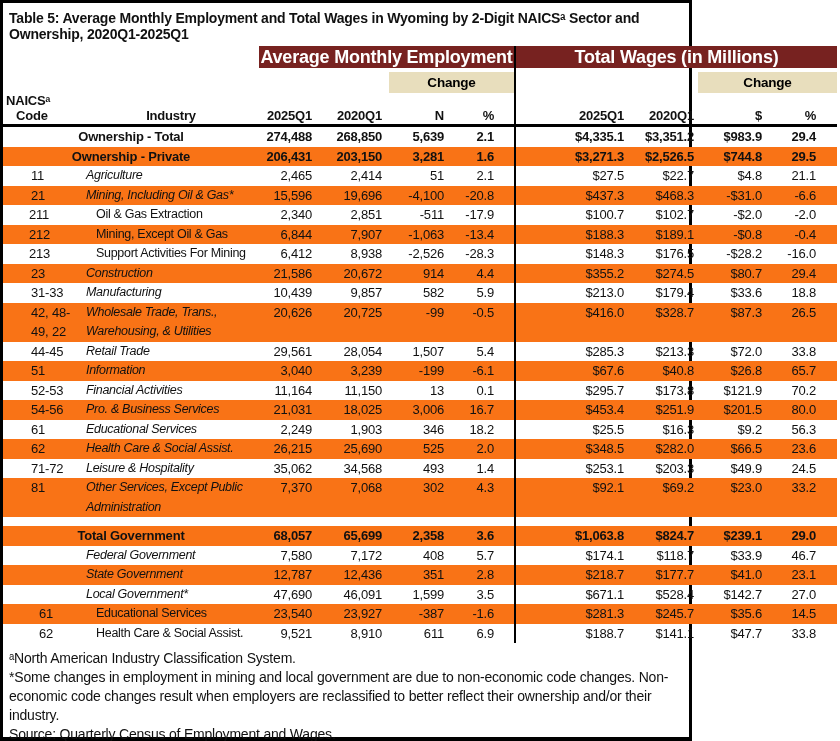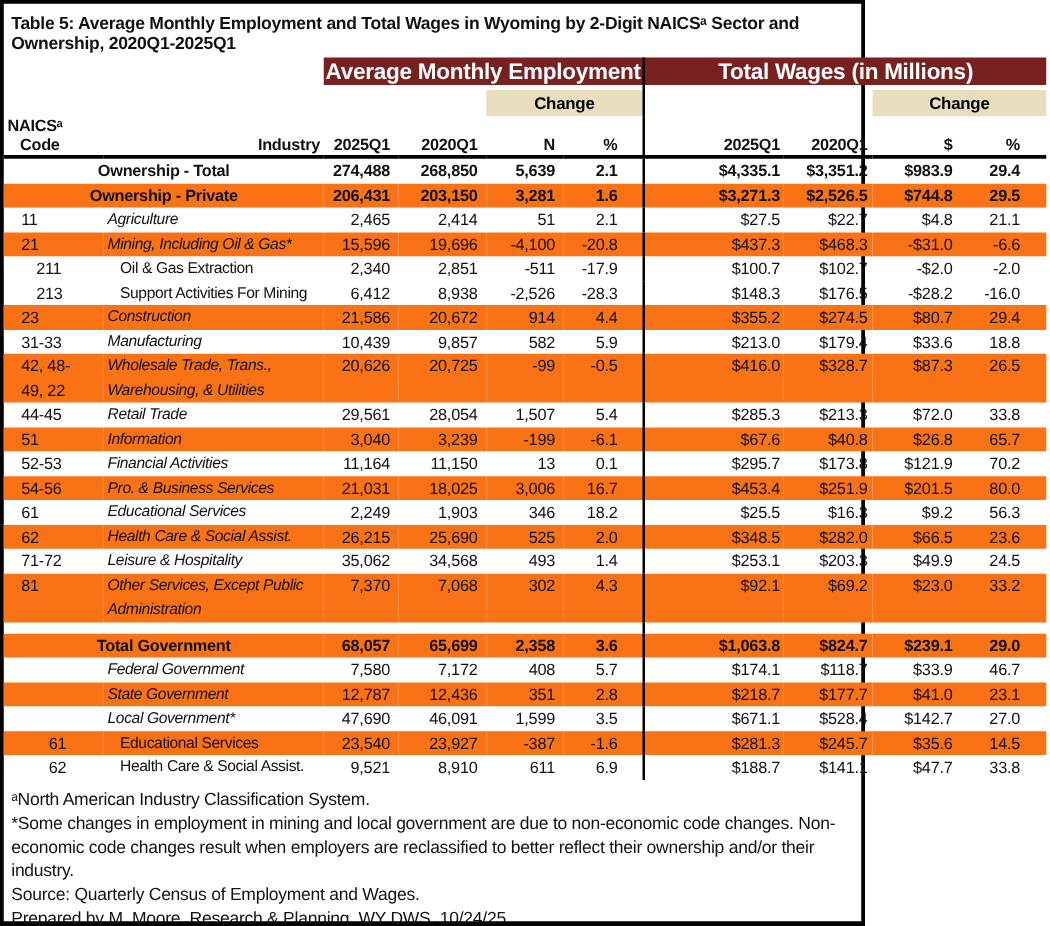--- a/index.html
+++ b/index.html
@@ -15,32 +15,32 @@
           font-size:18px;line-height:22px;height:22px;padding:0;}
   .gaprow td{height:4px;line-height:4px;padding:0;font-size:1px;}
   .tan{background:#E8DEBD;color:#000;font-weight:bold;text-align:center;
        font-size:13.5px;line-height:21px;height:21px;padding:0;margin-left:43px;}
   .changerow td{height:21px;line-height:21px;padding:0;}
   
   .colhead td{font-weight:bold;vertical-align:bottom;border-bottom:3px solid #000;
               height:30px;line-height:15px;padding-bottom:1px;}
   .codehead div{text-align:left;}
   .codehead .l2{padding-left:10px;}
-  .indhead{text-align:right;}
+  .indhead{text-align:center;}
   
   .dvl{border-right:2px solid #000;}
   
   .stripe{background:#f97316;}
   .num{text-align:right;white-space:nowrap;}
   .c2{padding-right:7px;} .c3{padding-right:7px;} .c4{padding-right:7px;}
   .c5{padding-right:20px;} .c6{padding-right:3px;} .c7{padding-right:4px;}
   .c8{padding-right:2px;} .c9{padding-right:21px;}
   td.code{white-space:pre-line;}
   td.ind{font-size:12.5px;letter-spacing:-0.3px;}
-  tr.l1 td.code{padding-left:14px;}
+  tr.l1 td.code{padding-left:28px;}
   tr.l2 td.code{padding-left:26px;}
   tr.gov2 td.code{padding-left:36px;}
   tr.l1 td.ind, tr.gov1 td.ind{padding-left:3px;font-style:italic;}
   tr.l2 td.ind, tr.gov2 td.ind{padding-left:13px;}
   tr.total td{font-weight:bold;}
   td.lab-center{text-align:center;font-weight:bold;}
   td.sp{height:9px;line-height:9px;padding:0;font-size:1px;}
   
   .notes{padding:6px 6px 0 6px;font-size:14px;line-height:19px;letter-spacing:-0.2px;}
   .notes div{margin:0;}
@@ -149,20 +149,32 @@
           <td class="ind">Oil &amp; Gas Extraction</td>
           <td class="num c2">2,340</td>
           <td class="num c3">2,851</td>
           <td class="num c4">-511</td>
           <td class="num c5 dvl">-17.9</td>
           <td class="num c6">$100.7</td>
           <td class="num c7">$102.7</td>
           <td class="num c8">-$2.0</td>
           <td class="num c9">-2.0</td>
         </tr>
+        <tr class="l2 stripe">
+          <td class="code">212</td>
+          <td class="ind">Mining, Except Oil &amp; Gas</td>
+          <td class="num c2">6,844</td>
+          <td class="num c3">7,907</td>
+          <td class="num c4">-1,063</td>
+          <td class="num c5 dvl">-13.4</td>
+          <td class="num c6">$188.3</td>
+          <td class="num c7">$189.1</td>
+          <td class="num c8">-$0.8</td>
+          <td class="num c9">-0.4</td>
+        </tr>
         <tr class="l2">
           <td class="code">213</td>
           <td class="ind">Support Activities For Mining</td>
           <td class="num c2">6,412</td>
           <td class="num c3">8,938</td>
           <td class="num c4">-2,526</td>
           <td class="num c5 dvl">-28.3</td>
           <td class="num c6">$148.3</td>
           <td class="num c7">$176.5</td>
           <td class="num c8">-$28.2</td>

